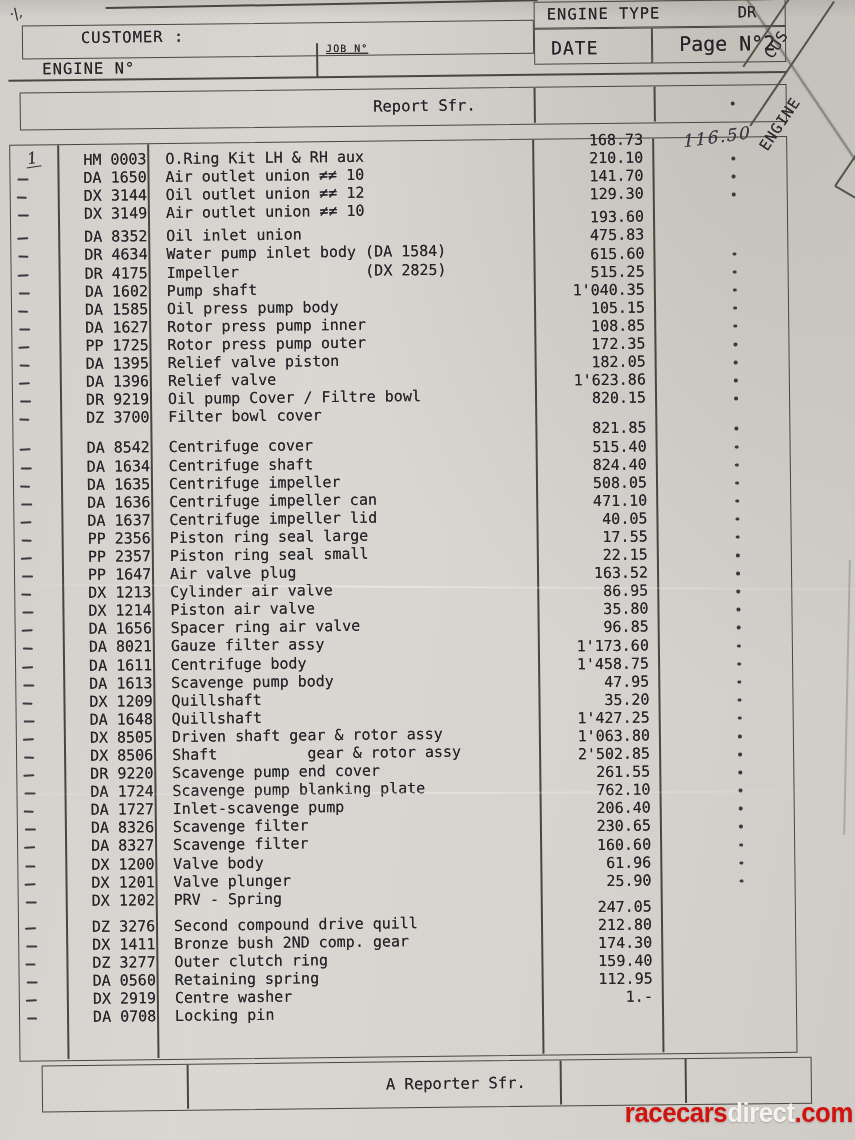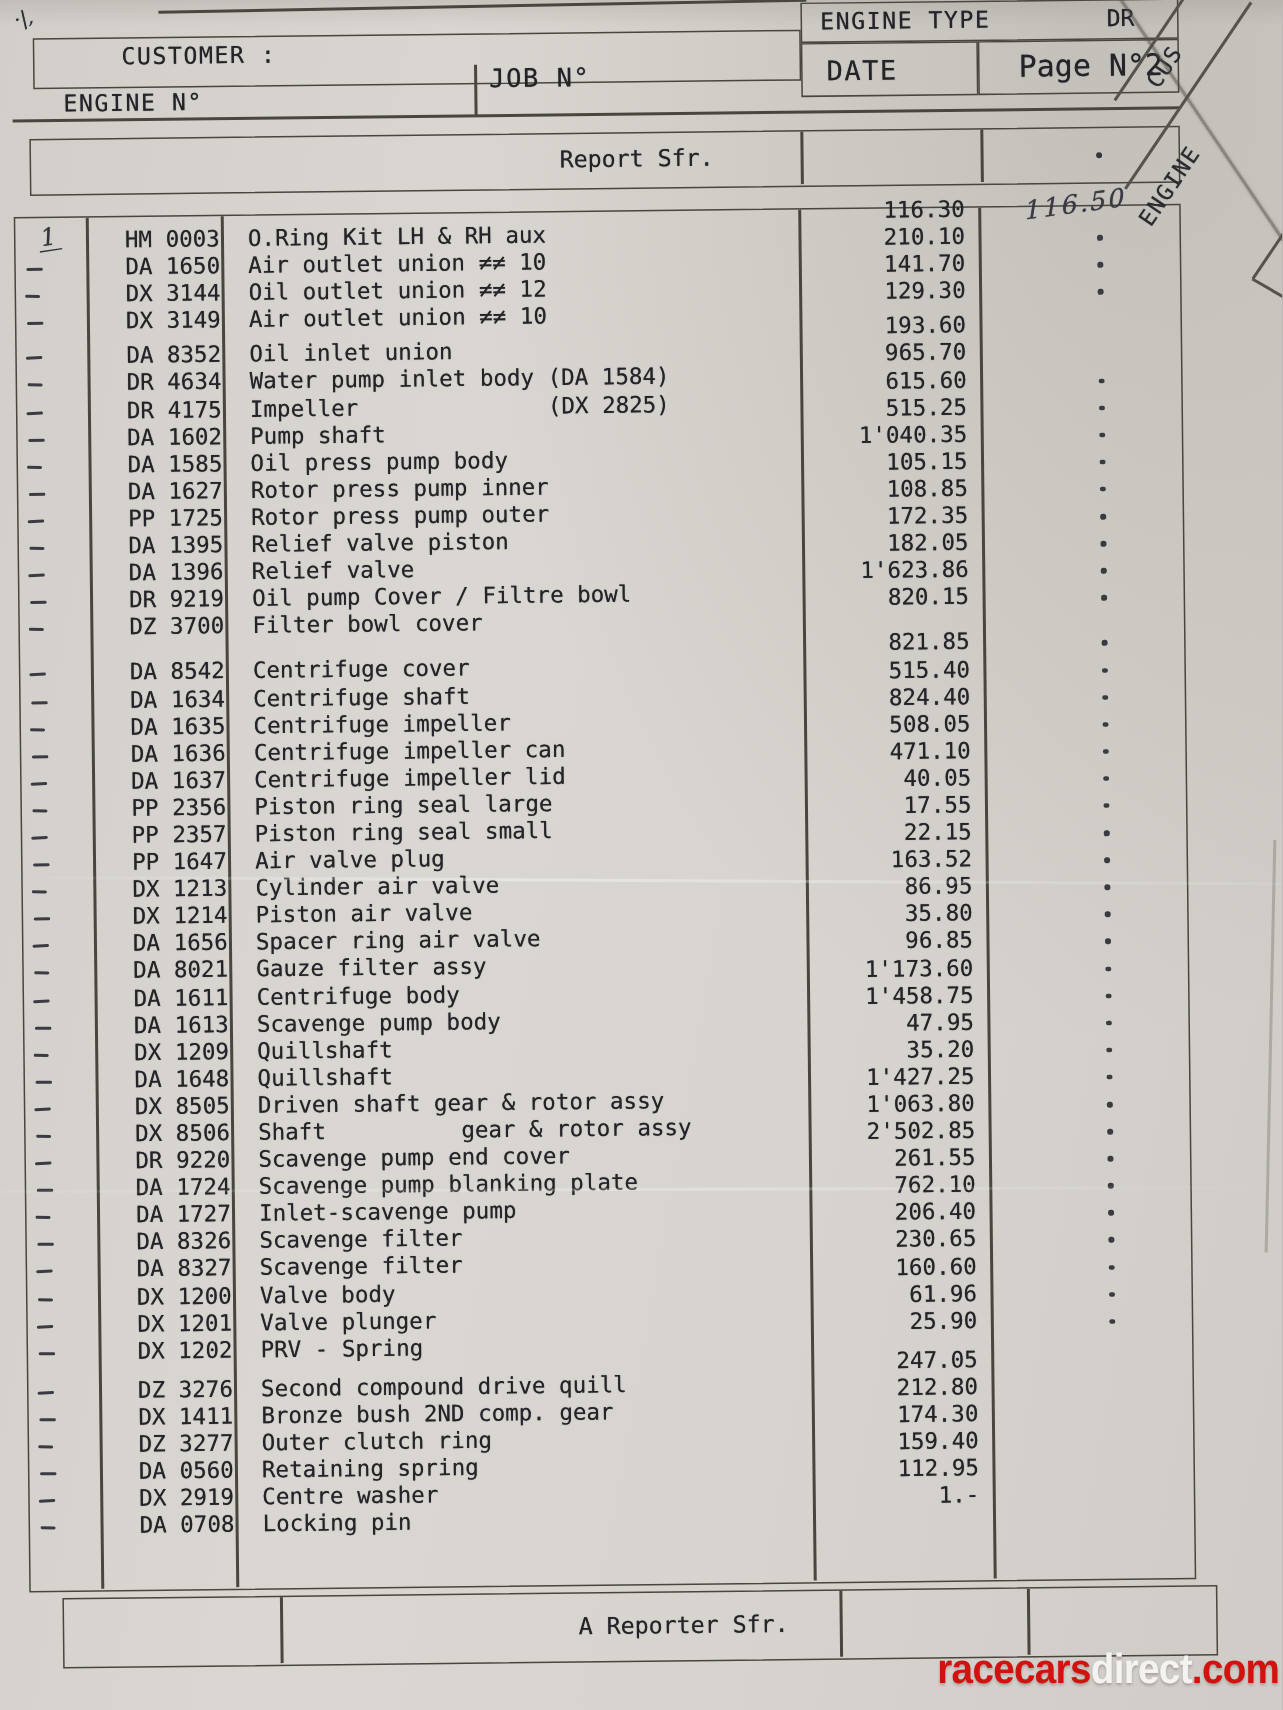--- a/index.html
+++ b/index.html
@@ -13,21 +13,21 @@
   .tw{color:#232328;text-shadow:0 0 0.6px rgba(32,32,38,0.65);}
   .hline,.vline{position:absolute;background:#48463f;}
   .hline{height:1.5px;} .vline{width:1.5px;}
   .box{position:absolute;border:1.5px solid #48463f;box-sizing:border-box;}
 
   
   .etype-label{position:absolute;left:12px;top:0;line-height:25px;font-size:15.5px;letter-spacing:1px;}
   .etype-value{position:absolute;left:203px;top:0;line-height:25px;font-size:15.5px;text-align:center;}
   .cust-label{position:absolute;left:58px;top:3px;font-size:15.5px;letter-spacing:1px;}
   .engineno{position:absolute;left:48px;top:56px;font-size:15.5px;letter-spacing:1px;}
-  .jobno{position:absolute;left:332px;top:42px;font-size:17px;letter-spacing:1px;}
+  .jobno{position:absolute;left:332px;top:42px;font-size:10px;letter-spacing:1px;text-decoration:underline;}
   .date-label{position:absolute;left:16px;top:8px;font-size:18px;letter-spacing:1px;}
   .page-label{position:absolute;left:26px;top:4px;font-size:20px;}
 
   
   .report-text{position:absolute;left:0;top:0;width:513px;text-align:right;
     padding-right:58px;box-sizing:border-box;line-height:35px;font-size:15.5px;}
   .footer-text{position:absolute;left:146px;top:0;width:371px;text-align:right;
     padding-right:34px;box-sizing:border-box;line-height:44px;font-size:15.5px;}
   .ink-dot{position:absolute;width:4px;height:4px;border-radius:50%;background:#34343a;}
 
@@ -123,21 +123,21 @@
       <div class="vline" style="left:642px;top:0;height:914px;"></div>
     </div>
     <div class="rows tw" id="rows">
         <div class="group g1">
           <div class="row">
             <div class="cell qty">
               <span class="hand-one">1</span>
             </div>
             <div class="cell code">HM 0003</div>
             <div class="cell desc">O.Ring Kit LH &amp; RH aux</div>
-            <div class="cell price"><span>116.30</span></div>
+            <div class="cell price"><span>168.73</span></div>
             <div class="cell hand">
               <span class="hand-amount">116.50</span>
             </div>
           </div>
           <div class="row">
             <div class="cell qty">
               <span class="dash"></span>
             </div>
             <div class="cell code">DA 1650</div>
             <div class="cell desc">Air outlet union ≠≠ 10</div>
@@ -176,21 +176,21 @@
             <div class="cell desc">Oil inlet union</div>
             <div class="cell price"><span>193.60</span></div>
             <div class="cell hand"></div>
           </div>
           <div class="row">
             <div class="cell qty">
               <span class="dash"></span>
             </div>
             <div class="cell code">DR 4634</div>
             <div class="cell desc">Water pump inlet body (DA 1584)</div>
-            <div class="cell price"><span>965.70</span></div>
+            <div class="cell price"><span>475.83</span></div>
             <div class="cell hand"></div>
           </div>
           <div class="row">
             <div class="cell qty">
               <span class="dash"></span>
             </div>
             <div class="cell code">DR 4175</div>
             <div class="cell desc">Impeller              (DX 2825)</div>
             <div class="cell price"><span>615.60</span></div>
             <div class="cell hand">

